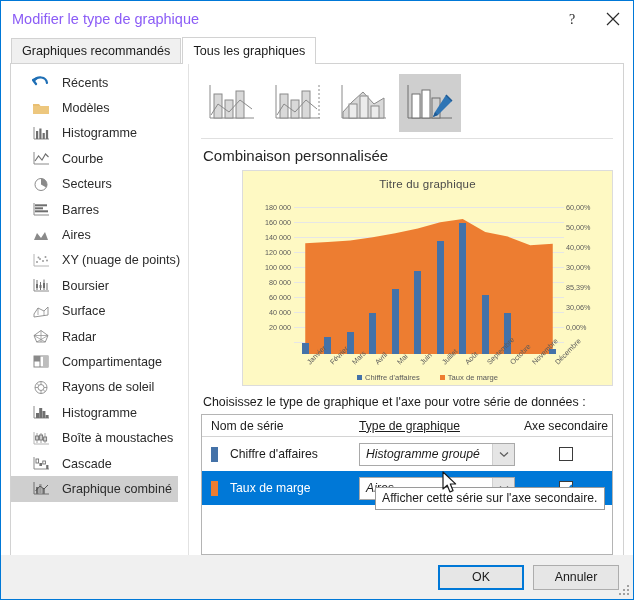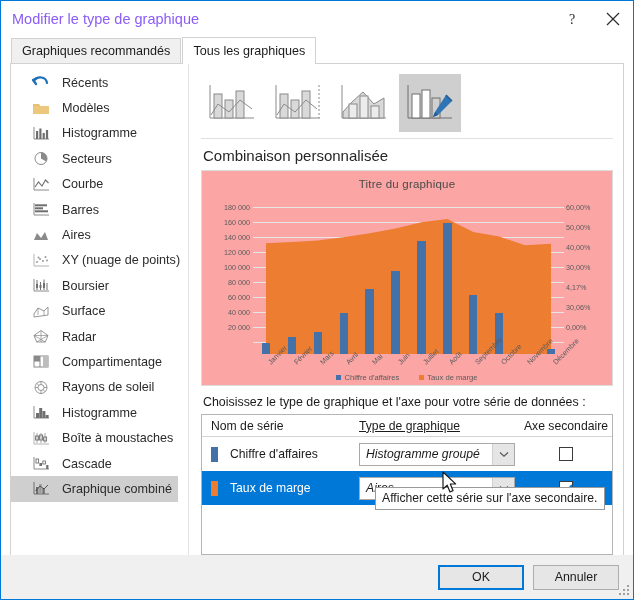--- a/index.html
+++ b/index.html
@@ -148,24 +148,25 @@
 
   .combo-title {
     font-size: 15px;
     color: #262626;
     padding: 8px 0 6px 2px;
   }
 
   
   .preview-box {
     border: 1px solid #dcdcdc;
-    background: #fca5a5;
+    background: #fef9c3;
     height: 216px;
     position: relative;
     overflow: hidden;
+    margin-left: 41px;
   }
   .chart-title {
     text-align: center;
     font-size: 11.5px;
     color: #4a4a4a;
     padding-top: 7px;
     letter-spacing: .2px;
   }
   .plot-wrap {
     position: relative;
@@ -429,35 +430,35 @@
               <rect x="10.6" y="7" width="2.2" height="6" fill="#6f6f6f"></rect>
               <rect x="13.9" y="4" width="2.2" height="9" fill="#6f6f6f"></rect>
             </svg>
         </span>
         <span>Histogramme</span>
       </div>
 
       <div class="side-item">
         <span class="side-icon">
           <svg width="18" height="15" viewBox="0 0 18 15">
+              <path d="M2 1 V13 H17" stroke="#8a8a8a" stroke-width="1" fill="none"></path>
+              <path d="M3 10 L6.5 5 L10 9 L13.5 3 L16.5 6" stroke="#6f6f6f" stroke-width="1.1" fill="none"></path>
+            </svg>
+        </span>
+        <span>Courbe</span>
+      </div>
+
+      <div class="side-item">
+        <span class="side-icon">
+          <svg width="18" height="15" viewBox="0 0 18 15">
               <circle cx="9" cy="7.5" r="6" stroke="#8a8a8a" stroke-width="1" fill="none"></circle>
               <path d="M9 7.5 L9 1.5 A6 6 0 0 1 14.2 10.5 Z" fill="#8a8a8a"></path>
             </svg>
         </span>
         <span>Secteurs</span>
-      </div>
-
-      <div class="side-item">
-        <span class="side-icon">
-          <svg width="18" height="15" viewBox="0 0 18 15">
-              <path d="M2 1 V13 H17" stroke="#8a8a8a" stroke-width="1" fill="none"></path>
-              <path d="M3 10 L6.5 5 L10 9 L13.5 3 L16.5 6" stroke="#6f6f6f" stroke-width="1.1" fill="none"></path>
-            </svg>
-        </span>
-        <span>Courbe</span>
       </div>
 
       <div class="side-item">
         <span class="side-icon">
           <svg width="18" height="15" viewBox="0 0 18 15">
               <path d="M2 1 V13 H17" stroke="#8a8a8a" stroke-width="1" fill="none"></path>
               <rect x="3" y="2.3" width="12" height="2" fill="#6f6f6f"></rect>
               <rect x="3" y="5.3" width="8" height="2" fill="#6f6f6f"></rect>
               <rect x="3" y="8.3" width="13" height="2" fill="#6f6f6f"></rect>
             </svg>
@@ -662,21 +663,21 @@
             <span class="ytick" style="top:105px">60 000</span>
             <span class="ytick" style="top:120px">40 000</span>
             <span class="ytick" style="top:135px">20 000</span>
           </div>
 
           <div class="ylabels right">
             <span class="ytick" style="top:15px">60,00%</span>
             <span class="ytick" style="top:35px">50,00%</span>
             <span class="ytick" style="top:55px">40,00%</span>
             <span class="ytick" style="top:75px">30,00%</span>
-            <span class="ytick" style="top:95px">4,17%</span>
+            <span class="ytick" style="top:95px">85,39%</span>
             <span class="ytick" style="top:115px">30,06%</span>
             <span class="ytick" style="top:135px">0,00%</span>
           </div>
 
           <div class="plotarea">
             <div class="gridline" style="top:15px"></div>
             <div class="gridline" style="top:30px"></div>
             <div class="gridline" style="top:45px"></div>
             <div class="gridline" style="top:60px"></div>
             <div class="gridline" style="top:75px"></div>

